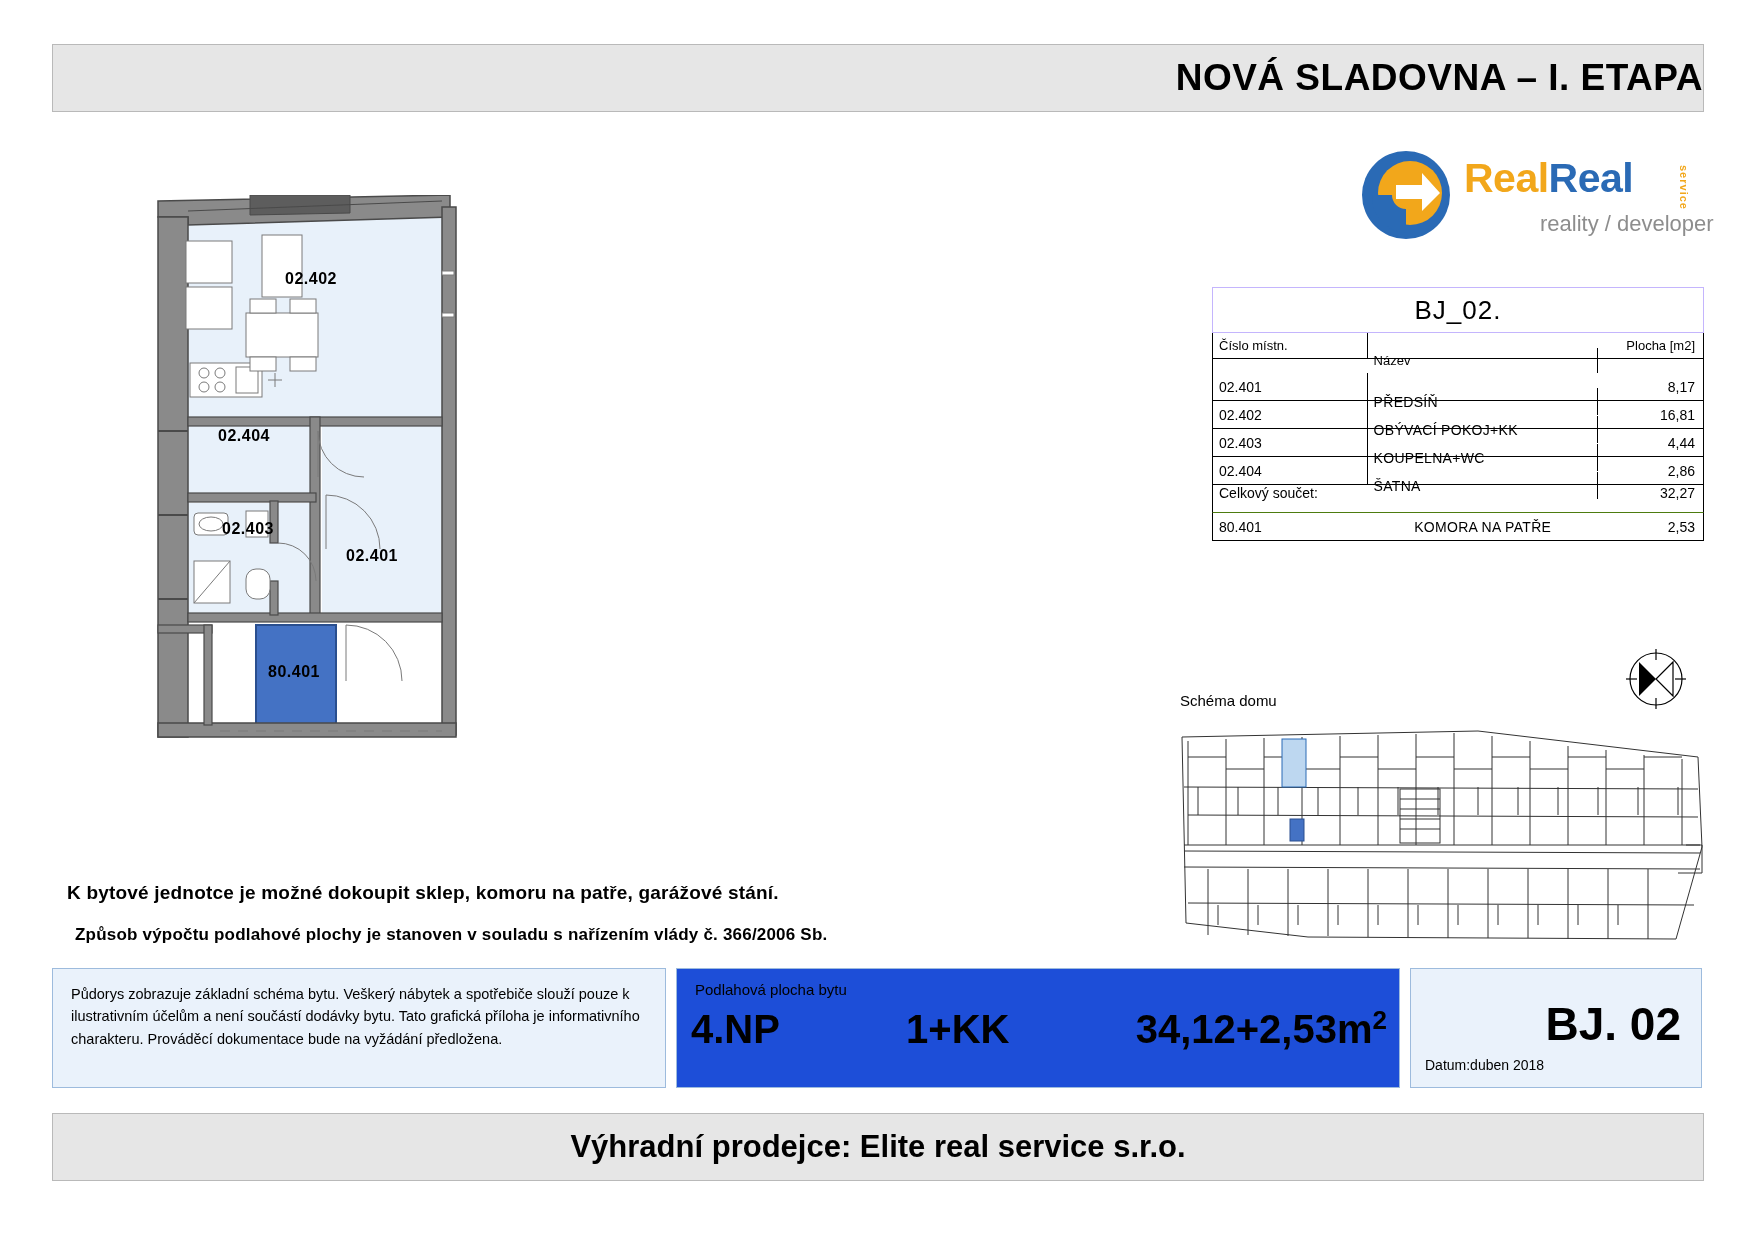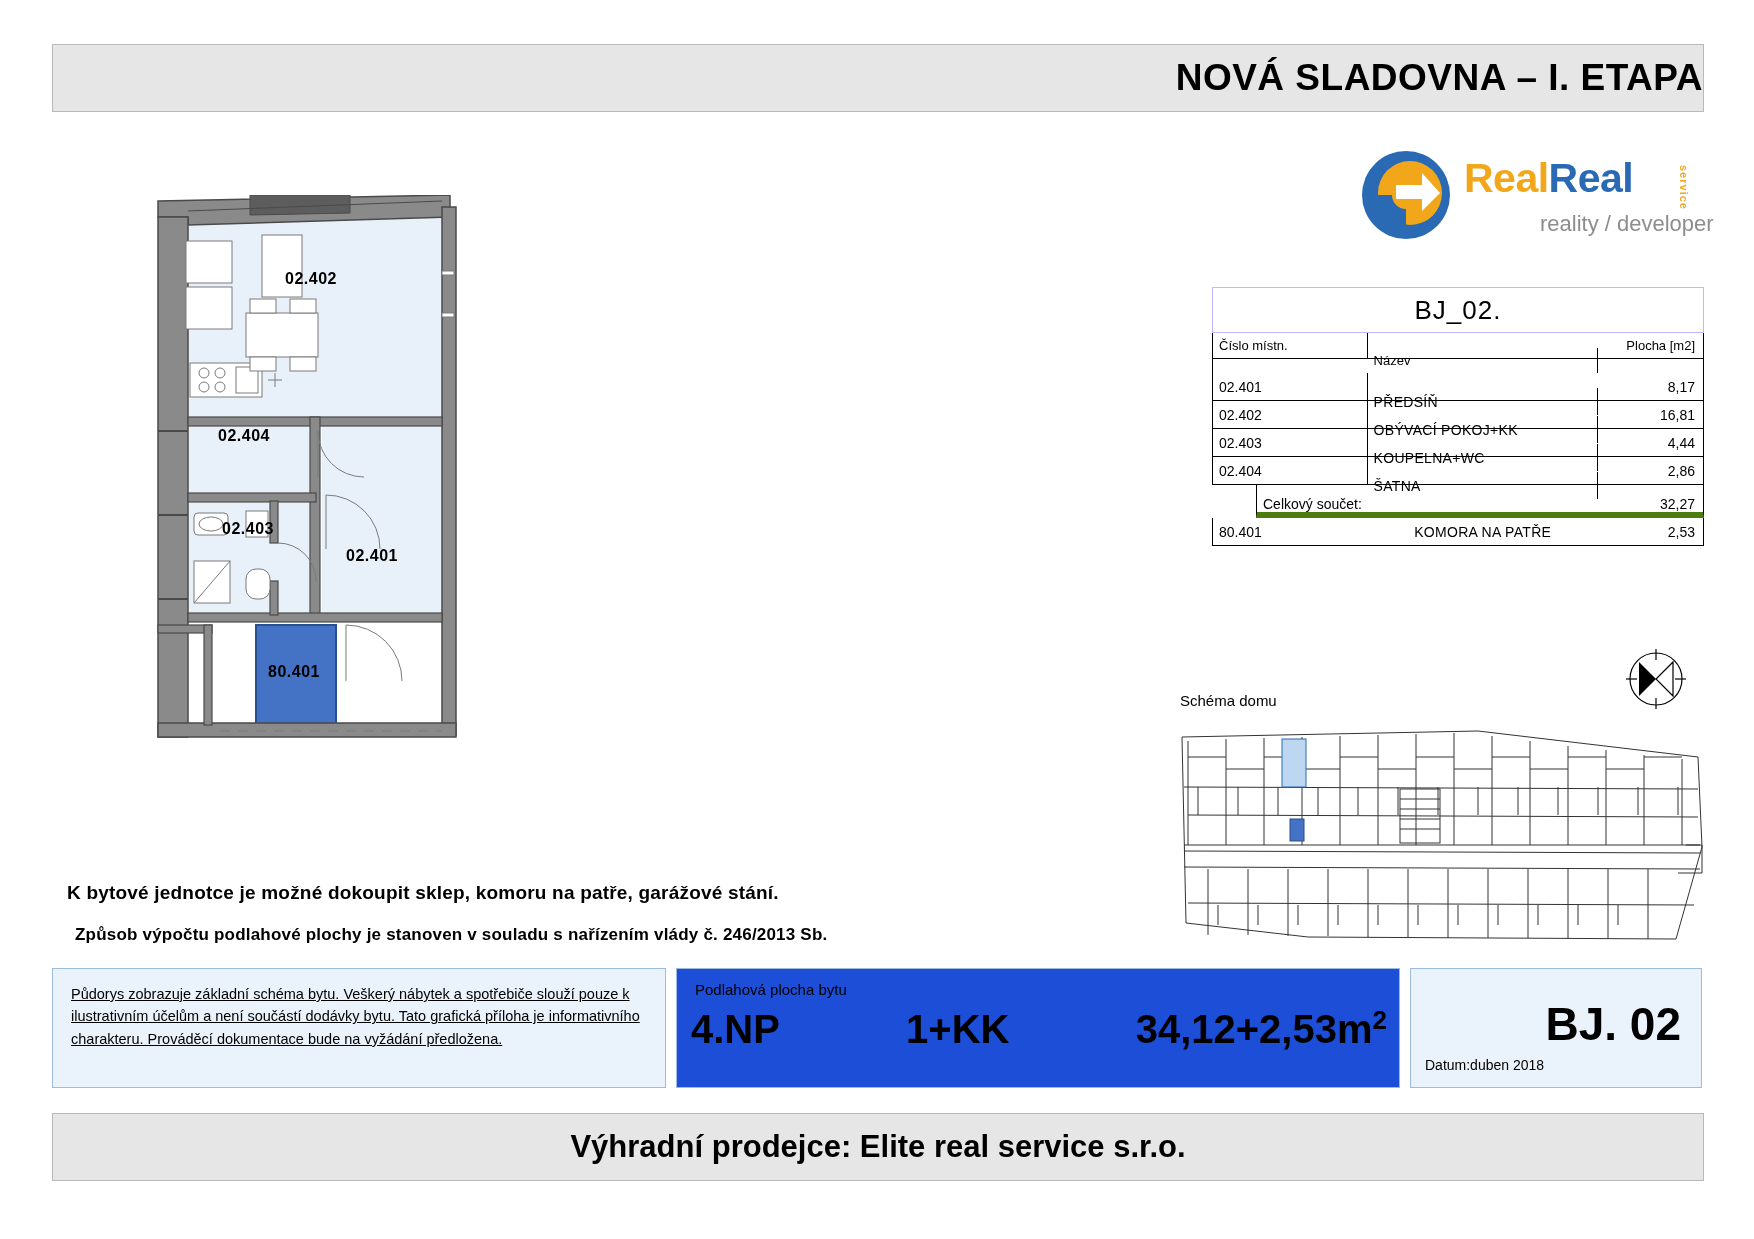--- a/index.html
+++ b/index.html
@@ -140,25 +140,24 @@
     align-items: center;
     font-size: 14px;
   }
   .rt-row .c1 { padding-left: 6px; }
   .rt-row .c2 { padding-left: 6px; letter-spacing: 0.3px; }
   .rt-row .c3 { justify-content: flex-end; }
   .rt-total {
     display: flex;
     border-left: 1px solid #000;
     border-right: 1px solid #000;
-    border-bottom: 6px solid #4d7c0f;
+    border-bottom: 1px solid #4d7c0f;
     height: 27px;
-    align-items: flex-end;
+    align-items: flex-start;
     font-size: 14px;
-    margin-left: 44px;
   }
   .rt-total .t1 { width: 382px; padding-left: 6px; }
   .rt-total .t2 { width: 108px; text-align: right; padding-right: 8px; box-sizing: border-box; }
   .rt-extra {
     display: flex;
     border-left: 1px solid #000;
     border-right: 1px solid #000;
     border-bottom: 1px solid #000;
     height: 27px;
     align-items: center;
@@ -225,21 +224,20 @@
     left: 52px;
     top: 968px;
     width: 614px;
     height: 120px;
     background: #eaf2fb;
     border: 1px solid #9dbbdd;
     box-sizing: border-box;
     padding: 14px 18px;
     font-size: 14.5px;
     line-height: 1.55;
-    text-decoration: underline;
   }
   .box-area {
     position: absolute;
     left: 676px;
     top: 968px;
     width: 724px;
     height: 120px;
     background: #1d4ed8;
     border: 1px solid #9dbbdd;
     box-sizing: border-box;
@@ -483,21 +481,21 @@
     </svg>
 
     <div class="room-label" style="left:135px; top:75px;">02.402</div>
     <div class="room-label" style="left:68px; top:232px;">02.404</div>
     <div class="room-label" style="left:72px; top:325px;">02.403</div>
     <div class="room-label" style="left:196px; top:352px;">02.401</div>
     <div class="room-label" style="left:118px; top:468px;">80.401</div>
   </div>
 
   <div class="note1">K bytové jednotce je možné dokoupit sklep, komoru na patře, garážové stání.</div>
-  <div class="note2">Způsob výpočtu podlahové plochy je stanoven v souladu s nařízením vlády č. 246/2013 Sb.</div>
+  <div class="note2">Způsob výpočtu podlahové plochy je stanoven v souladu s nařízením vlády č. 366/2006 Sb.</div>
 
   <div class="box-disclaimer">
     <span>Půdorys zobrazuje základní schéma bytu. Veškerý nábytek a spotřebiče slouží pouze k ilustrativním účelům a není součástí dodávky bytu. Tato grafická příloha je informativního charakteru. Prováděcí dokumentace bude na vyžádání předložena.</span>
   </div>
 
   <div class="box-area">
     <div class="cap">Podlahová plocha bytu</div>
     <div class="vals">
       <span>4.NP</span>
       <span>1+KK</span>

